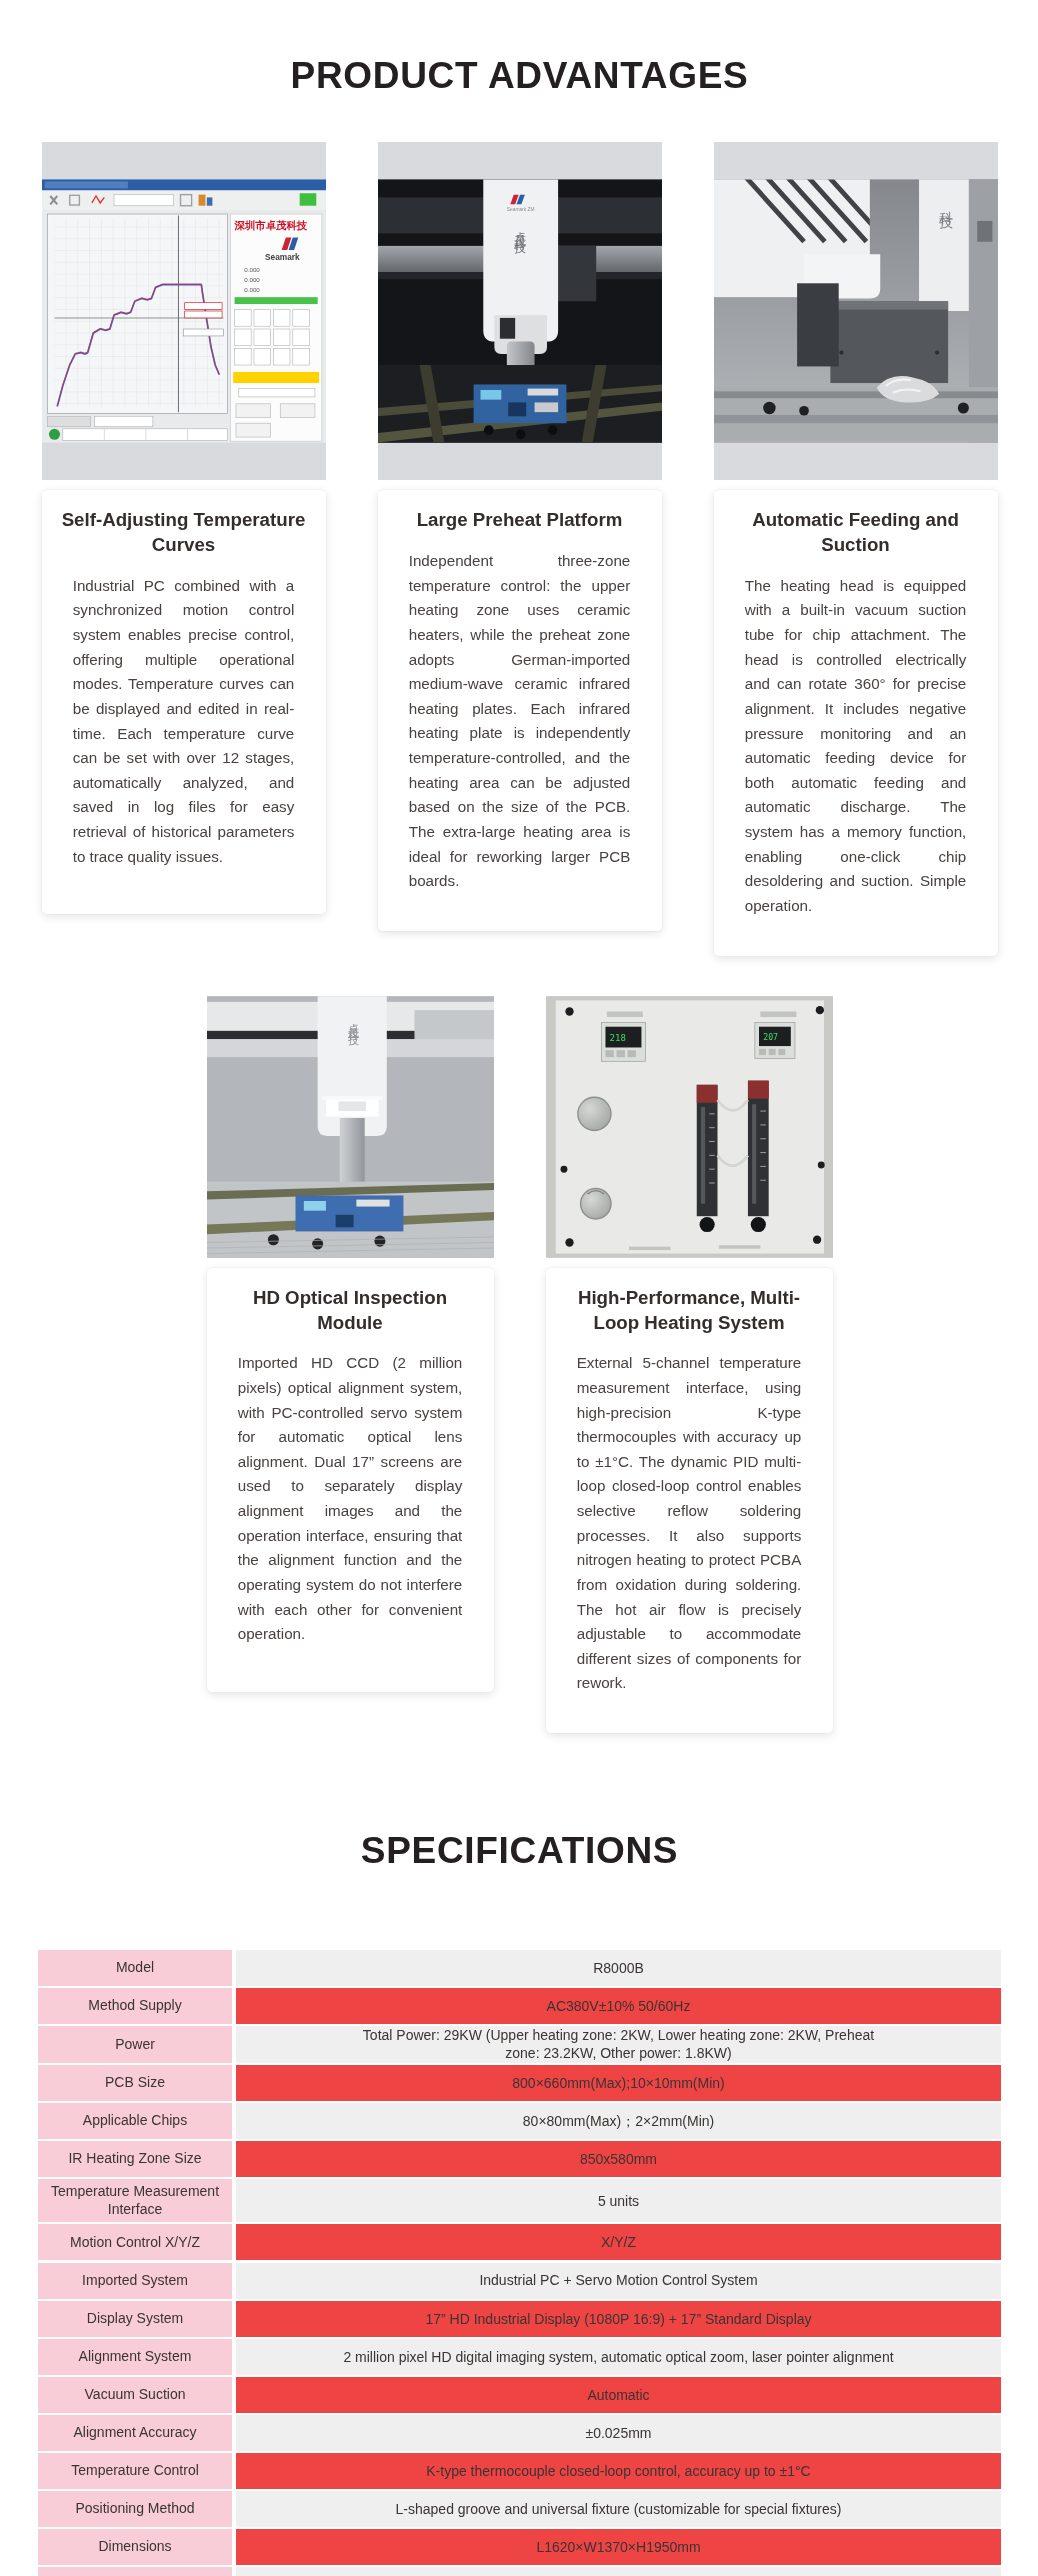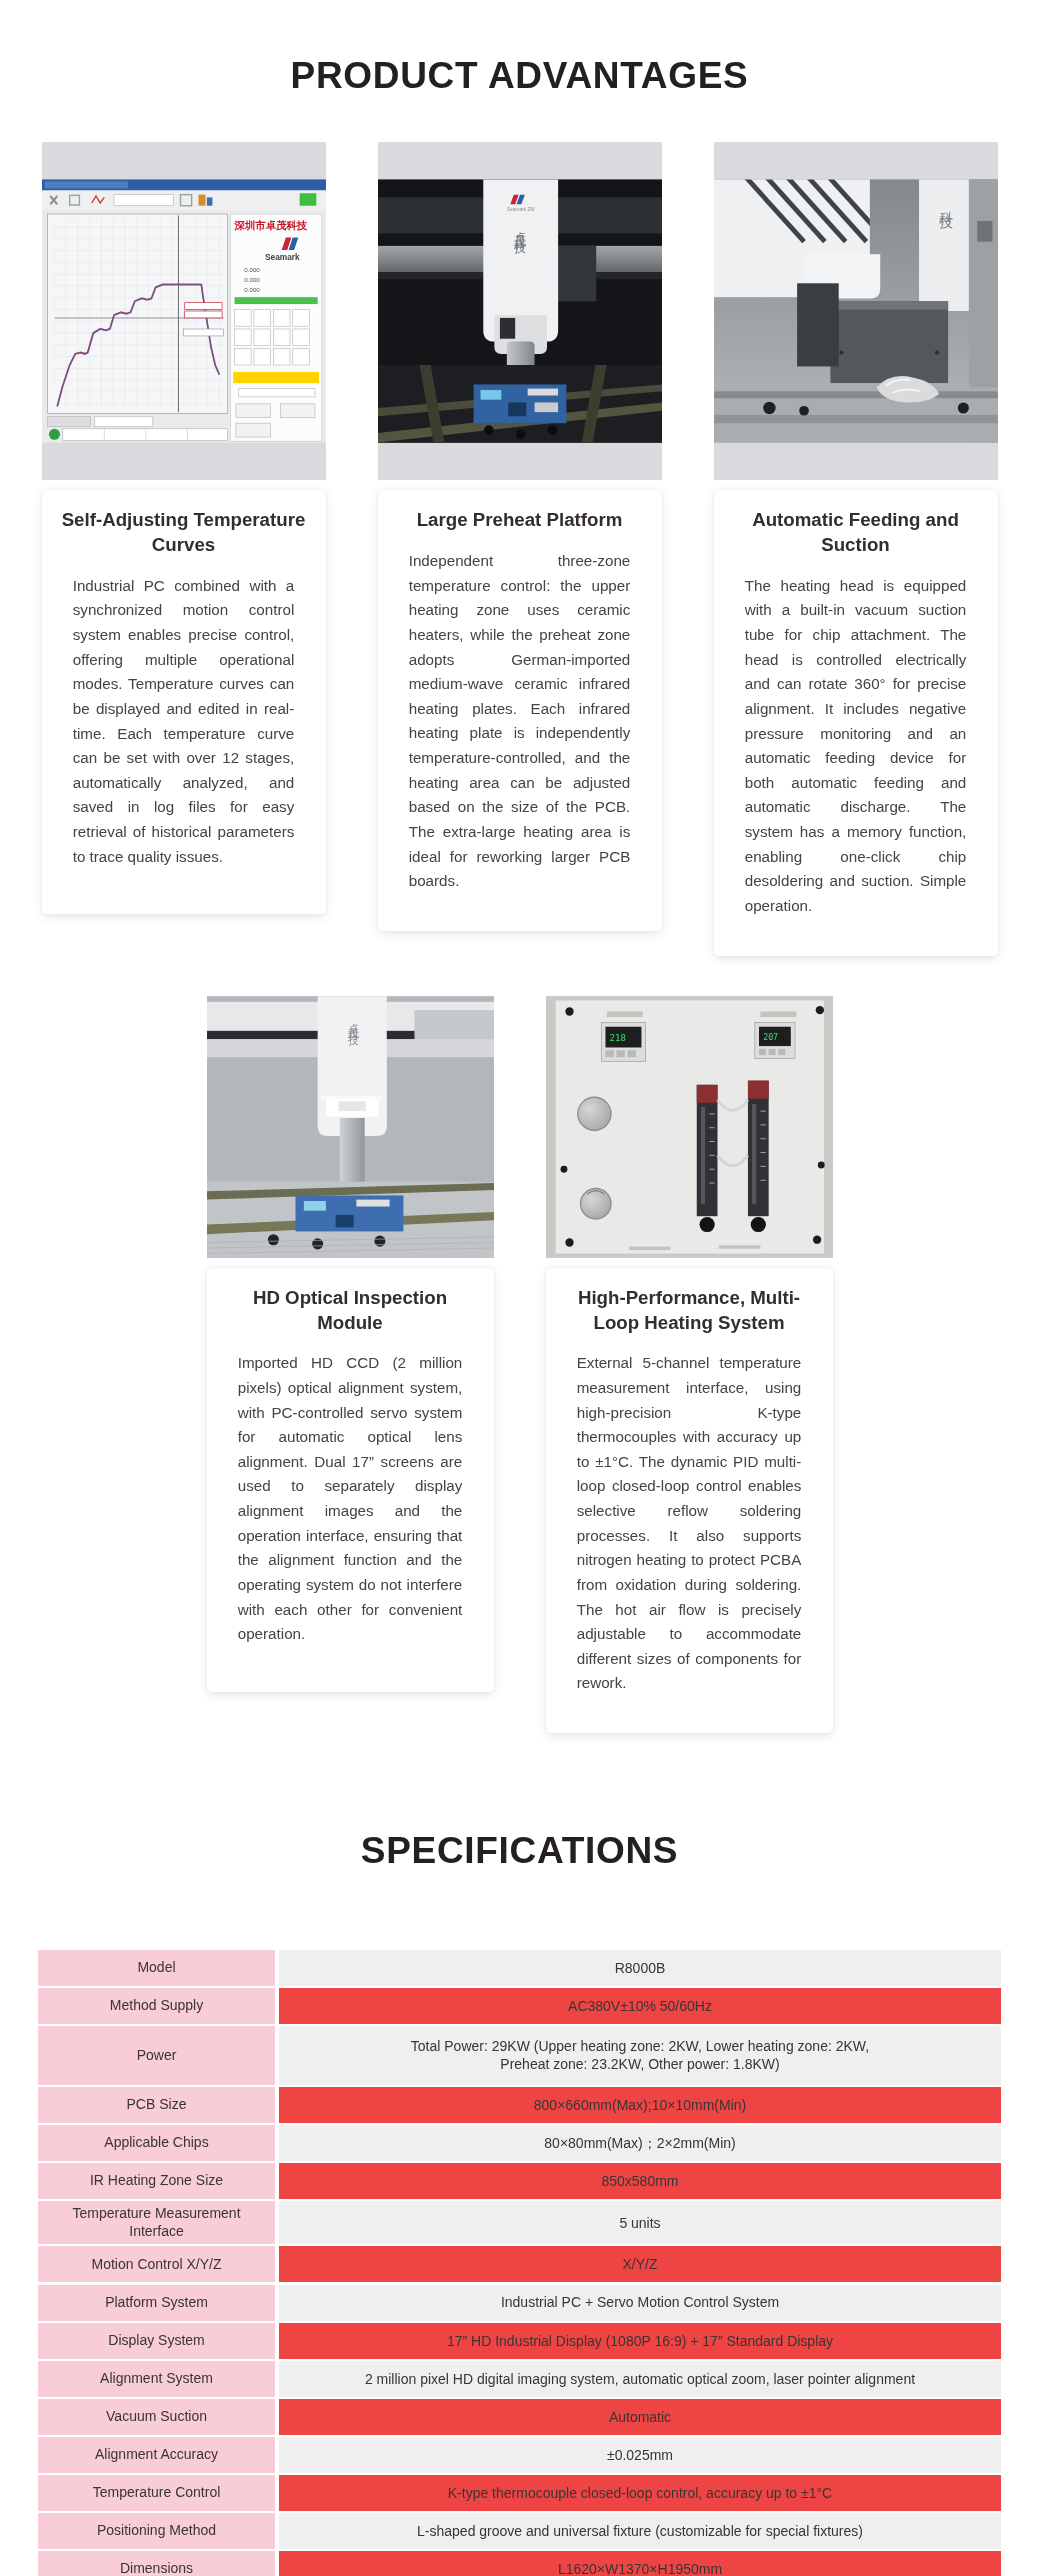--- a/index.html
+++ b/index.html
@@ -36,31 +36,31 @@
     margin:16px;font-size:15.2px;line-height:1.62;color:#484240;
     text-align:justify;
   }
   .row2-gap{margin-top:40px;}
 
   
   .spec-section{margin-top:80px;}
   .spec-table{width:963px;margin:61px auto 0 auto;}
   .spec-row{display:flex;margin-bottom:2.1px;}
   .spec-label{
-    width:237px;min-height:36px;background:#f8cdd8;margin-right:4px;
+    width:194px;min-height:36px;background:#f8cdd8;margin-right:4px;
     display:flex;align-items:center;justify-content:center;text-align:center;
     font-size:14px;color:#3a3433;line-height:1.25;padding:4.2px 9.7px;box-sizing:border-box;
   }
   .spec-value{
     flex:1;min-height:36px;background:#ef4444;
     display:flex;align-items:center;justify-content:center;text-align:center;
     font-size:14px;color:#3a3433;line-height:1.3;padding:4.2px 28px;box-sizing:border-box;
   }
   .spec-row:nth-child(odd) .spec-value{background:#efefef;}
-  .spec-row--tall .spec-value{padding:11px 118px;}
+  .spec-row--tall .spec-value{padding:0 118px;}
 
   
   .cjk-v{writing-mode:vertical-rl;letter-spacing:5px;}
 </style>
 </head>
 <body>
 
 <div class="page">
 
   <div class="sec-header">
@@ -409,21 +409,21 @@
       </div>
       <div class="spec-row">
         <div class="spec-label">Temperature Measurement Interface</div>
         <div class="spec-value">5 units</div>
       </div>
       <div class="spec-row">
         <div class="spec-label">Motion Control X/Y/Z</div>
         <div class="spec-value">X/Y/Z</div>
       </div>
       <div class="spec-row">
-        <div class="spec-label">Platform System</div>
+        <div class="spec-label">Imported System</div>
         <div class="spec-value">Industrial PC + Servo Motion Control System</div>
       </div>
       <div class="spec-row">
         <div class="spec-label">Display System</div>
         <div class="spec-value">17” HD Industrial Display (1080P 16:9) + 17” Standard Display</div>
       </div>
       <div class="spec-row">
         <div class="spec-label">Alignment System</div>
         <div class="spec-value">2 million pixel HD digital imaging system, automatic optical zoom, laser pointer alignment</div>
       </div>

